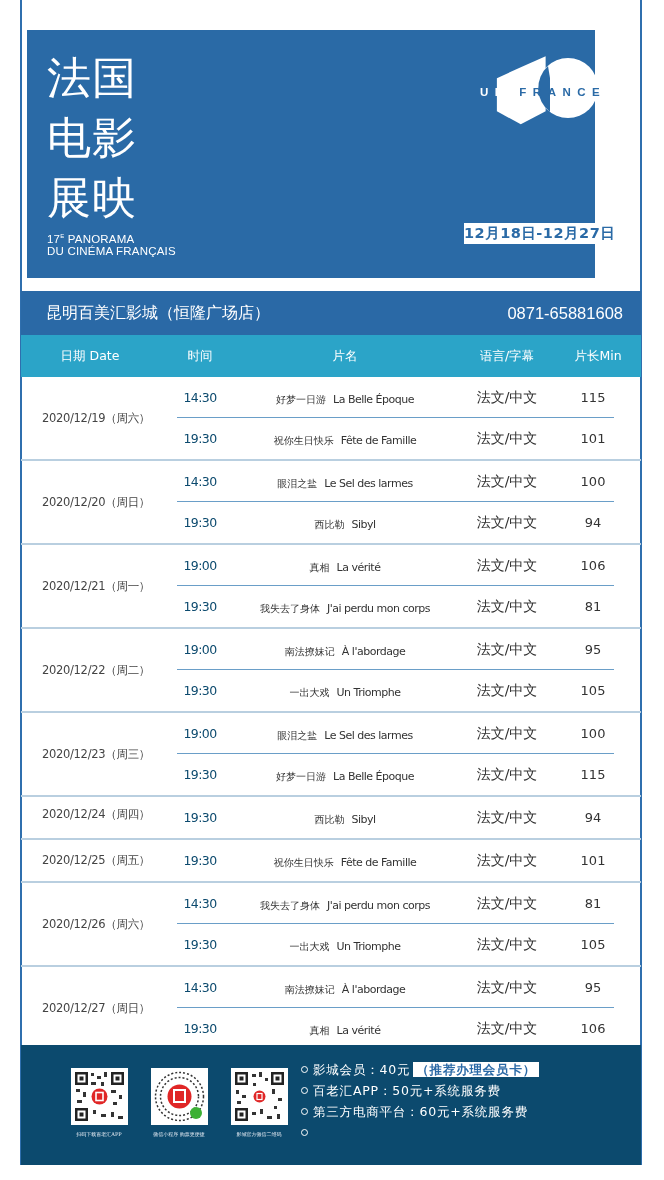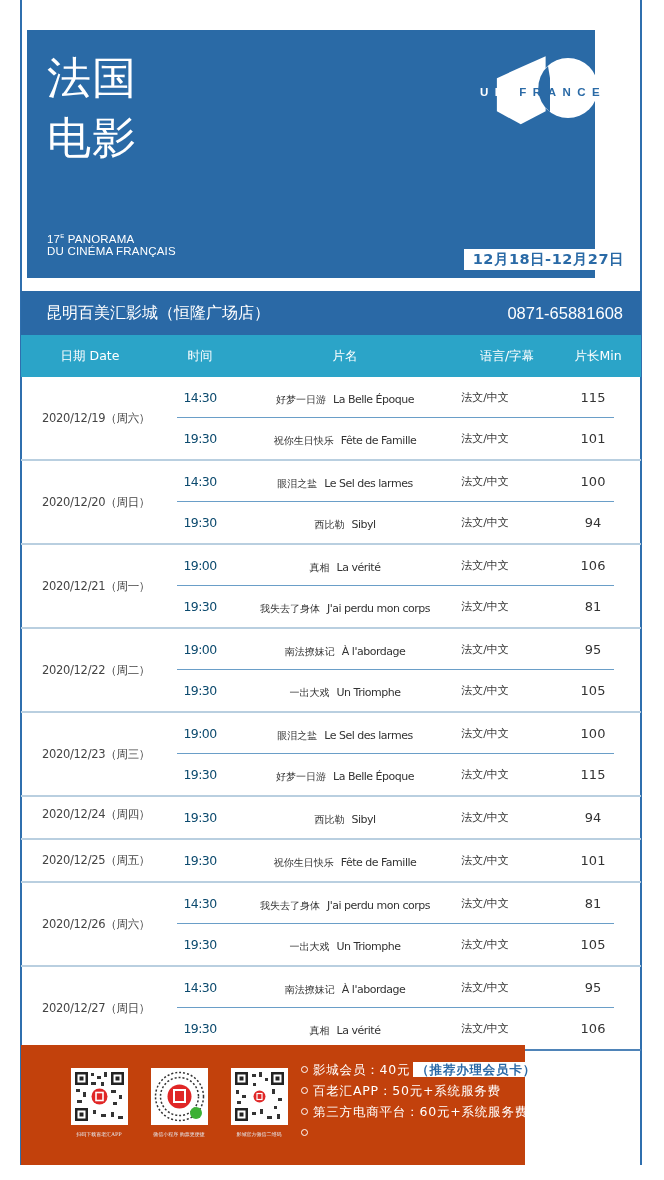--- a/index.html
+++ b/index.html
@@ -22,21 +22,21 @@
   .logo-word { position: absolute; left: 0; top: 34px; font-family: "Liberation Sans", sans-serif; font-weight: bold; font-size: 11.5px; letter-spacing: 6.5px; color: #fff; white-space: nowrap; }
   .logo-word .dk { color: #2a6aa6; }
   .logo-tag { position: absolute; left: 125px; top: 35px; font-family: "Liberation Sans", sans-serif; font-size: 3px; line-height: 4px; color: #fff; font-weight: bold; }
 
   .station { position: absolute; left: 451px; top: 172px; height: 26px; white-space: nowrap; }
   .station-cn { font-size: 19px; font-weight: bold; color: #fff; letter-spacing: 0px; vertical-align: middle; }
   .station-dot { display: inline-block; width: 6px; height: 6px; border-radius: 50%; background: #fff; margin: 0 3px 0 3px; vertical-align: middle; }
   .premiere { display: inline-block; vertical-align: middle; position: relative; top: -3px; }
   .premiere-word { display: block; font-family: "Liberation Serif", serif; font-size: 16px; line-height: 15px; color: #f3ede1; letter-spacing: 0.2px; }
   .premiere-bar { display: block; height: 6px; background: #8a6f3e; color: #f0e6d0; font-size: 5px; line-height: 6px; letter-spacing: 7px; text-align: center; margin-top: 1px; }
-  .dates-box { position: absolute; left: 437px; top: 219px; width: 160px; height: 21px; background: #fff; color: #2a6aa6; font-size: 14.5px; font-weight: bold; line-height: 21px; text-align: right; letter-spacing: 0.5px; }
+  .dates-box { position: absolute; left: 437px; top: 193px; width: 160px; height: 21px; background: #fff; color: #2a6aa6; font-size: 14.5px; font-weight: bold; line-height: 21px; text-align: left; letter-spacing: 0.5px; }
 
   
   .cinema-bar { position: absolute; left: 21px; top: 291px; width: 620px; height: 44px; background: #2a69a6; color: #fff; }
   .cinema-name { position: absolute; left: 25px; top: 0; line-height: 44px; font-size: 16px; }
   .cinema-phone { position: absolute; right: 18px; top: 0; line-height: 44px; font-size: 16.5px; font-family: "Liberation Sans", sans-serif; }
 
   
   .thead { position: absolute; left: 21px; top: 335px; width: 620px; height: 42px; background: #2ba4c8; color: #fff; font-size: 12.5px; }
   .th { position: absolute; top: 0; line-height: 42px; text-align: center; transform: translateX(-50%); white-space: nowrap; }
 
@@ -45,42 +45,43 @@
   .group { position: relative; border-bottom: 2px solid #b9cfe0; }
   .group.last { border-bottom: 2px solid #4f84b8; }
   .date-cell { position: absolute; left: 0; top: 0; width: 150px; display: flex; align-items: center; justify-content: center; font-size: 11.5px; color: #444; letter-spacing: -0.3px; }
   .row { position: relative; height: 41px; }
   .row.divided::after { content: ""; position: absolute; left: 156px; width: 437px; bottom: 0; height: 1.5px; background: #6a9ec8; }
   .cell { position: absolute; top: 0; line-height: 41px; white-space: nowrap; transform: translateX(-50%); }
   .c-time { left: 179px; font-size: 12.5px; color: #0c4a6e; letter-spacing: -0.6px; }
   .c-film { left: 324px; color: #333; }
   .c-film .cn { font-size: 10px; }
   .c-film .fr { font-size: 11px; margin-left: 7px; letter-spacing: -0.5px; }
-  .c-lang { left: 464px; font-size: 11px; color: #333; }
+  .c-lang { left: 486px; font-size: 14px; color: #333; }
   .c-min { left: 572px; font-size: 13px; color: #333; }
 
   
-  .footer { position: absolute; left: 21px; top: 1045px; width: 504px; height: 120px; background: #c2410c; color: #fff; }
+  .footer { position: absolute; left: 21px; top: 1045px; width: 620px; height: 120px; background: #0c4a6e; color: #fff; }
   .qr { position: absolute; top: 23px; width: 57px; height: 57px; background: #fff; }
   .qr-cap { position: absolute; top: 86px; font-size: 5px; color: #e8eef6; white-space: nowrap; transform: translateX(-50%); font-family: "DejaVu Serif", serif; }
   .notes { position: absolute; left: 280px; top: 14px; font-size: 12.5px; line-height: 21px; letter-spacing: 0.8px; }
   .notes .item { white-space: nowrap; }
   .notes .bullet { display: inline-block; width: 7px; height: 7px; border: 1px solid #fff; border-radius: 50%; margin-right: 5px; vertical-align: 1px; }
   .notes .hl { background: #fff; color: #2a69a6; padding: 0 3px; margin-left: 3px; font-weight: bold; }
 </style>
 </head>
 <body>
 
 <div class="frame-line frame-left"></div>
 <div class="frame-line frame-right"></div>
 
 <div class="banner">
   <div class="banner-title">
     <div>法国</div>
     <div>电影</div>
+    <div>展映</div>
   </div>
   <div class="banner-sub">
     <div><span>17</span><sup>E</sup><span> PANORAMA</span></div>
     <div>DU CINÉMA FRANÇAIS</div>
   </div>
 
   <div class="logo">
     <svg width="150" height="80" viewBox="0 0 150 80">
       <polygon points="40,10 67,-2 67,58 40,72 14,58 14,22" fill="#ffffff" transform="translate(4,6) scale(0.92)"></polygon>
       <circle cx="88" cy="36" r="30" fill="#ffffff"></circle>

